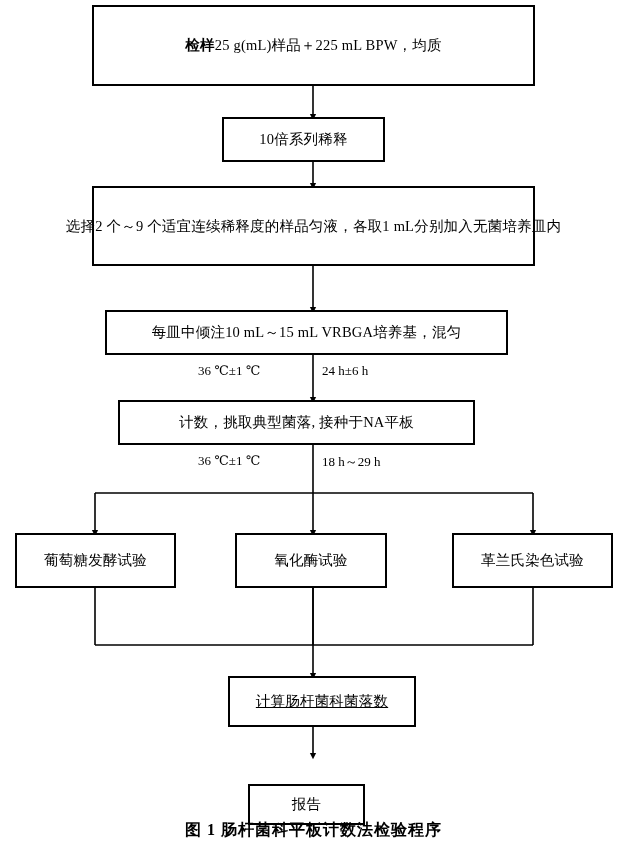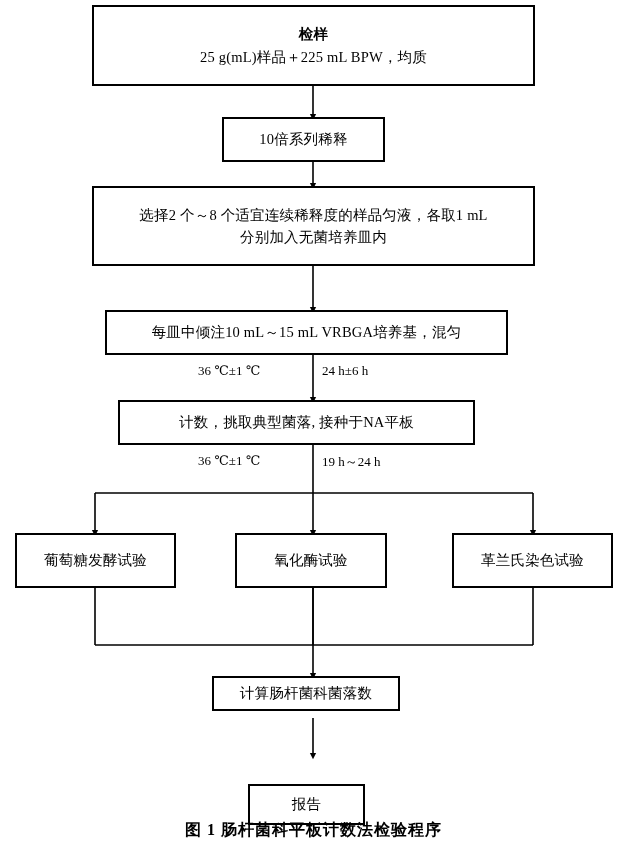--- a/index.html
+++ b/index.html
@@ -25,21 +25,21 @@
     width: 627px;
     height: 857px;
     pointer-events: none;
   }
   .node {
     position: absolute;
     box-sizing: border-box;
     border: 2px solid #000000;
     background: #ffffff;
     display: flex;
-    flex-direction: column;
+    flex-direction: row;
     align-items: center;
     justify-content: center;
     text-align: center;
     line-height: 1.55;
     font-size: 14.5px;
     letter-spacing: 0.2px;
     z-index: 2;
   }
   .node .line1, .node .line2 {
     display: block;
@@ -113,21 +113,21 @@
   <div class="node" style="left: 92px; top: 5px; width: 443px; height: 81px;">
     <span class="line1">检样</span>
     <span class="line2">25 g(mL)样品＋225 mL BPW，均质</span>
   </div>
 
   <div class="node single" style="left: 222px; top: 117px; width: 163px; height: 45px;">
     <span class="line1">10倍系列稀释</span>
   </div>
 
   <div class="node single" style="left: 92px; top: 186px; width: 443px; height: 80px;">
-    <span class="line1">选择2 个～8 个适宜连续稀释度的样品匀液，各取1 mL</span>
+    <span class="line1">选择2 个～9 个适宜连续稀释度的样品匀液，各取1 mL</span>
     <span class="line2">分别加入无菌培养皿内</span>
   </div>
 
   <div class="node single" style="left: 105px; top: 310px; width: 403px; height: 45px;">
     <span class="line1">每皿中倾注10 mL～15 mL VRBGA培养基，混匀</span>
   </div>
 
   <div class="node single" style="left: 118px; top: 400px; width: 357px; height: 45px; align-items: center;">
     <span class="line1">计数，挑取典型菌落, 接种于NA平板</span>
   </div>
@@ -137,28 +137,28 @@
   </div>
 
   <div class="node single" style="left: 15px; top: 533px; width: 161px; height: 55px;">
     <span class="line1">葡萄糖发酵试验</span>
   </div>
 
   <div class="node single" style="left: 452px; top: 533px; width: 161px; height: 55px;">
     <span class="line1">革兰氏染色试验</span>
   </div>
 
-  <div class="node single" style="left: 212px; top: 676px; width: 188px; height: 35px;">
+  <div class="node single" style="left: 228px; top: 676px; width: 188px; height: 51px; text-decoration: underline;">
     <span class="line1">计算肠杆菌科菌落数</span>
   </div>
 
   <div class="node single" style="left: 248px; top: 756px; width: 117px; height: 41px; margin-top: 28px;">
     <span class="line1">报告</span>
   </div>
 
   <div class="edge-label" style="left: 196px; top: 363px;">36 ℃±1 ℃</div>
   <div class="edge-label" style="left: 320px; top: 363px;">24 h±6 h</div>
   <div class="edge-label" style="left: 196px; top: 453px;">36 ℃±1 ℃</div>
-  <div class="edge-label" style="left: 320px; top: 453px;">19 h～24 h</div>
+  <div class="edge-label" style="left: 320px; top: 453px;">18 h～29 h</div>
 
   <div id="caption" style="top:820px;">图 1   肠杆菌科平板计数法检验程序</div>
 
 </div>
 
 </body></html>

